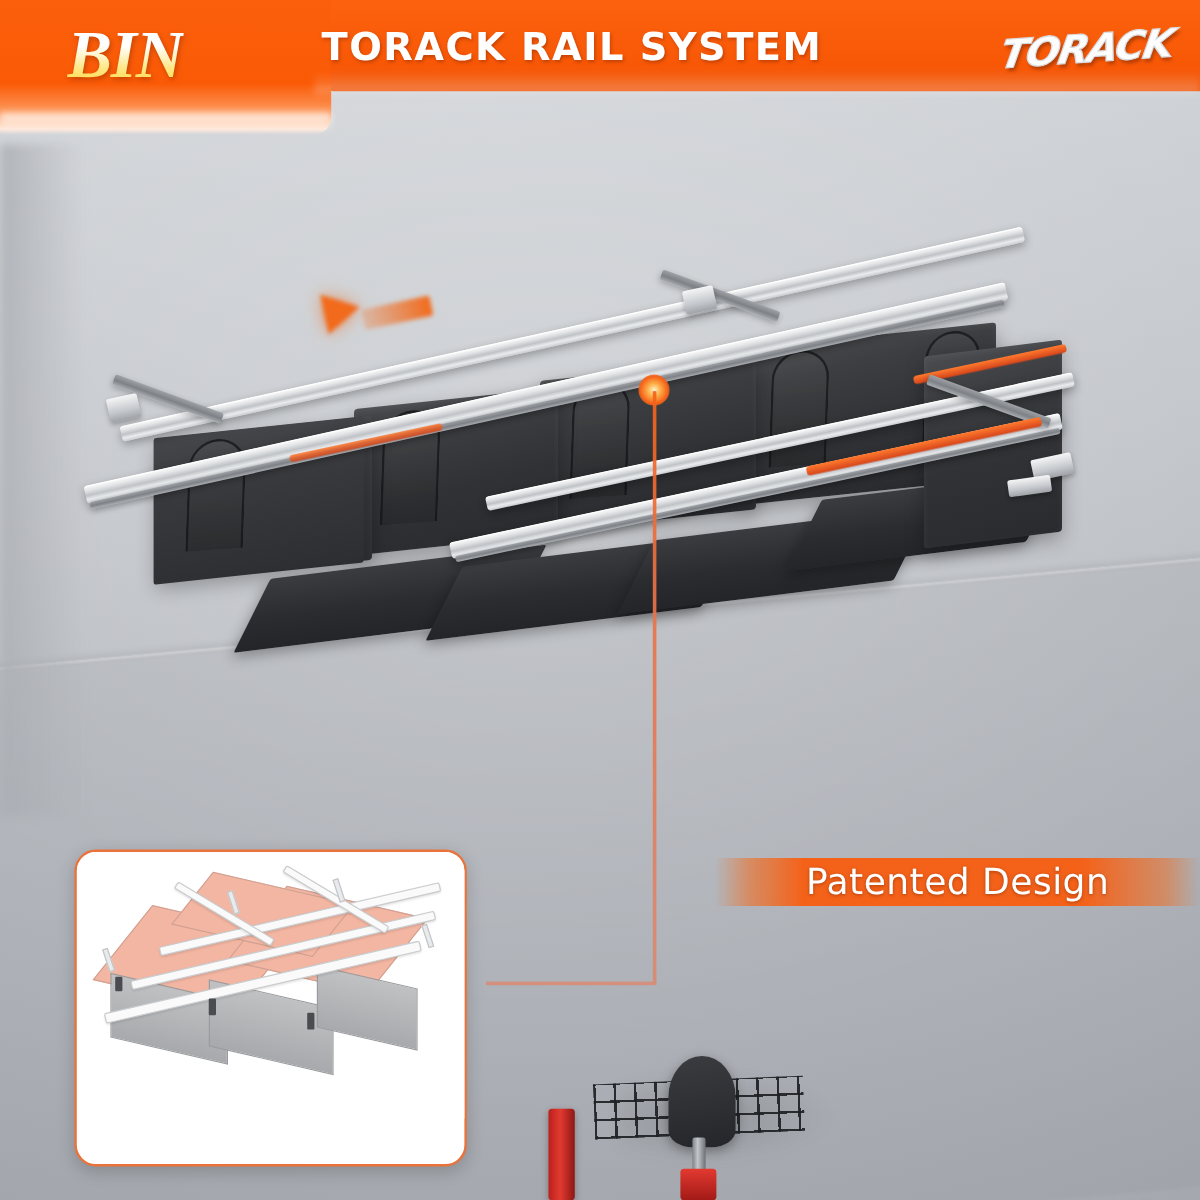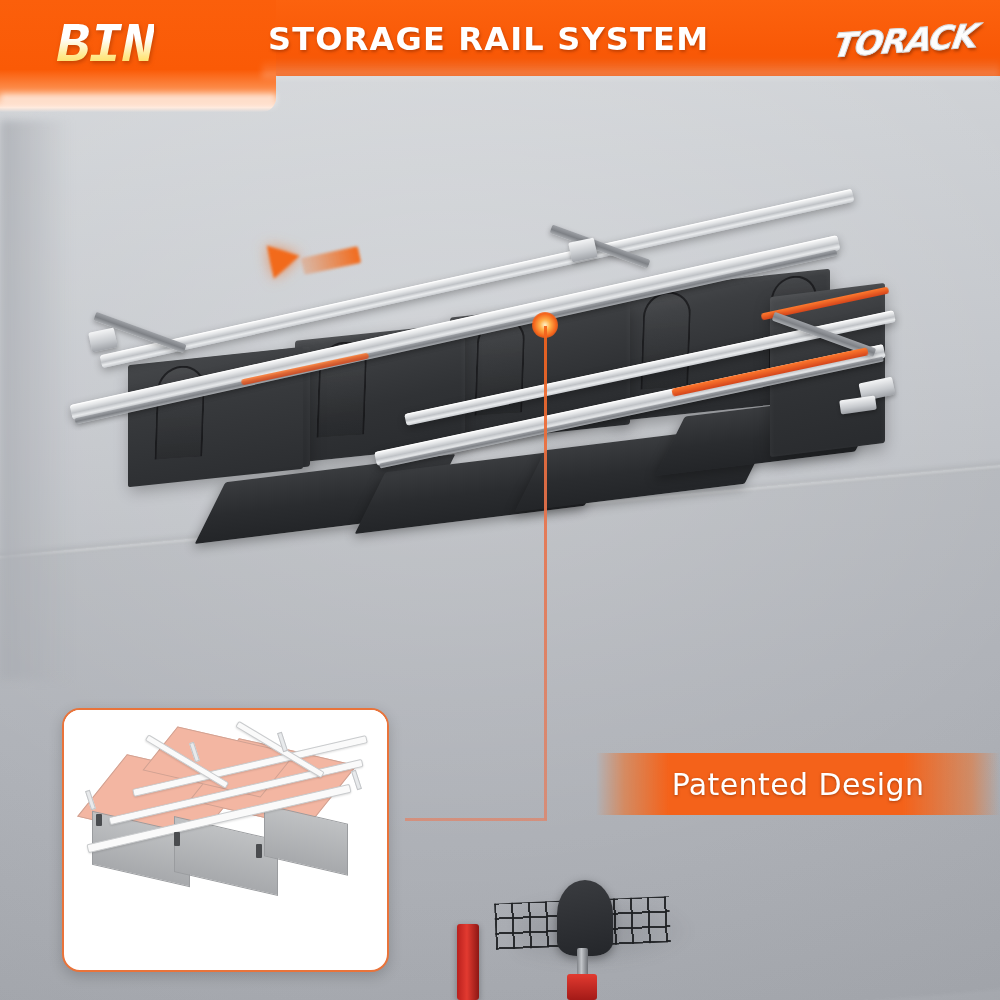--- a/index.html
+++ b/index.html
@@ -207,21 +207,21 @@
     background:linear-gradient(180deg,rgba(255,255,255,.85),rgba(255,255,255,0));
     filter:blur(3px);
   }
   .hdr-glow2 {
     position:absolute; left:262px; top:60px; width:738px; height:18px;
     background:linear-gradient(180deg,rgba(255,180,120,.0),rgba(255,255,255,.25));
     filter:blur(3px);
   }
   .brand-bin {
     position:absolute; left:56px; top:14px;
-    font-family:Liberation Mono, monospace;
+    font-family:Liberation Serif, serif;
     font-size:56px; font-weight:bold; font-style:italic; letter-spacing:-1px;
     background:linear-gradient(180deg,#ffffff 0%, #ffffff 38%, #ffe88a 66%, #ffd21f 100%);
     -webkit-background-clip:text; background-clip:text; color:transparent;
     -webkit-text-stroke:0px;
     filter:drop-shadow(1px 2px 2px rgba(150,45,0,.55));
   }
   .hdr-title {
     position:absolute; left:268px; top:20px;
     font-family:"DejaVu Sans", sans-serif;
     font-size:32px; font-weight:bold; color:#fff; letter-spacing:1.2px;
@@ -298,21 +298,21 @@
     <div class="bin-lip" style="left:600px; top:188px; width:200px; height:8px; transform:rotate(-12deg);"></div>
 
     <div class="arrow-tail" style="left:232px; top:72px; width:58px; transform:rotate(-12deg);"></div>
     <div class="arrow" style="left:200px; top:62px; transform:rotate(168deg);"></div>
   </div>
 
   <div class="callout-dot" style="left:532px; top:312px;"></div>
   <div class="callout-v" style="left:544px; top:326px; height:494px;"></div>
   <div class="callout-h" style="left:405px; top:818px; width:142px;"></div>
 
-  <div class="patented" style="left:596px; top:753px; width:404px; height:62px;">
+  <div class="patented" style="left:596px; top:715px; width:404px; height:40px;">
     <span>Patented Design</span>
   </div>
 
   <div class="inset">
     <div class="inset-art">
 
       <div class="d-lid" style="left:38px; top:52px; width:118px; height:74px; transform:skewY(13deg) skewX(-34deg);"></div>
       <div class="d-lid" style="left:150px; top:36px; width:118px; height:74px; transform:skewY(13deg) skewX(-34deg);"></div>
       <div class="d-lid" style="left:96px; top:26px; width:118px; height:52px; transform:skewY(13deg) skewX(-34deg);"></div>
 
@@ -347,20 +347,20 @@
     <div class="red-tool-2"></div>
   </div>
 
   <div class="hdr">
     <div class="hdr-right"></div>
     <div class="hdr-left"></div>
     <div class="hdr-glow"></div>
     <div class="hdr-glow2"></div>
 
     <div class="brand-bin">BIN</div>
-    <div class="hdr-title">STORAGE RAIL SYSTEM</div>
+    <div class="hdr-title">TORACK RAIL SYSTEM</div>
 
     <div class="logo">
       <span>TORACK</span>
     </div>
   </div>
 
 </div>
 
 </body></html>

